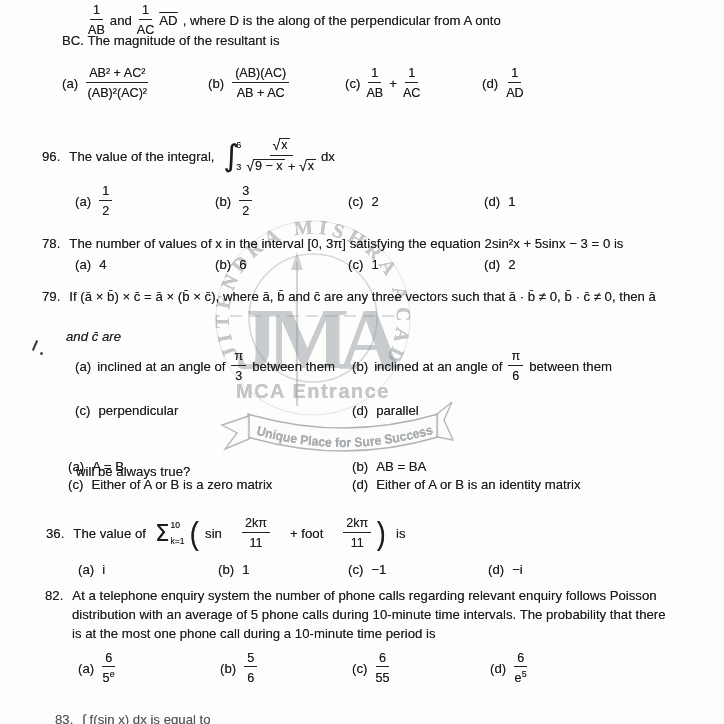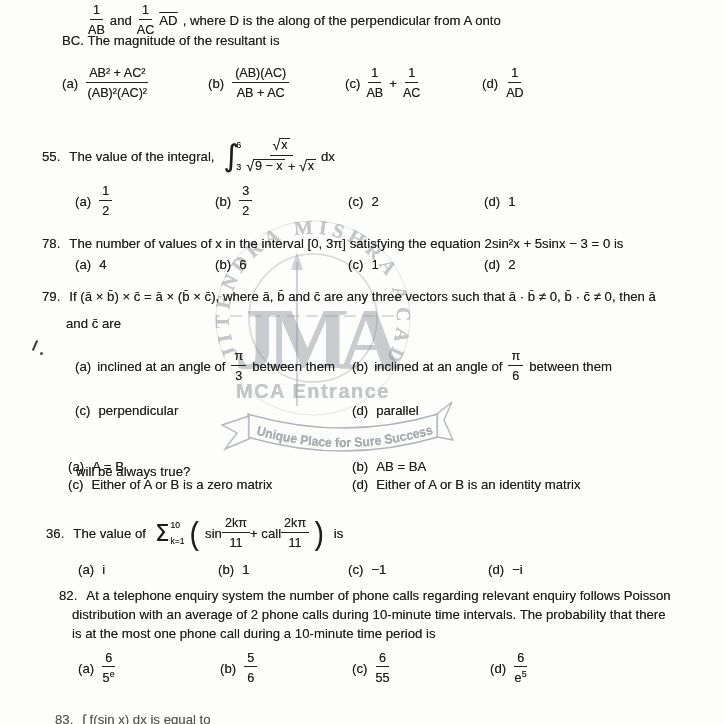--- a/index.html
+++ b/index.html
@@ -32,21 +32,21 @@
 
   .bigop { display:inline-flex; align-items:center; }
   .intsign { font-size:30px; line-height:1; font-family:"DejaVu Sans", sans-serif; }
   .intlims { display:inline-flex; flex-direction:column; justify-content:space-between; height:32px; font-size:9px; margin-left:-3px; }
   .sumsign { font-size:23px; line-height:1; font-family:"DejaVu Sans", sans-serif; }
   .sumlims { display:inline-flex; flex-direction:column; justify-content:space-between; height:26px; font-size:8.5px; margin-left:1px; }
 
   .bigparen { font-size:32px; font-weight:300; line-height:1; transform:scaleX(.85); }
   .vec { text-decoration:overline; }
   .supsc { font-size:9px; vertical-align:super; line-height:1; }
-  .mexpr { display:inline-flex; align-items:center; gap:0; }
+  .mexpr { display:inline-flex; align-items:center; gap:20px; }
 
   .tick { position:absolute; left:34px; top:340px; width:2px; height:11px; background:#3a3a3a; transform:rotate(24deg); z-index:1; }
   .tick2 { position:absolute; left:40px; top:352px; width:3px; height:3px; background:#4a4a4a; border-radius:50%; z-index:1; }
 </style>
 </head>
 <body>
 
 <div class="page ink">
 
   <svg class="wm" width="255" height="252" viewBox="0 0 255 252">
@@ -122,21 +122,21 @@
     <div class="opt" style="left:482px;">
       <span>(d)</span>
       <span class="frac">
           <span class="num">1</span>
           <span class="den">AD</span>
         </span>
     </div>
   </div>
 
   <div class="row" style="left:42px; top:130px; height:52px; gap:9px;">
-    <span>55.</span>
+    <span>96.</span>
     <span>The value of the integral,</span>
     <span class="bigop">
       <span class="intsign">∫</span>
       <span class="intlims">
           <span>6</span>
           <span>3</span>
         </span>
     </span>
     <span class="frac" style="margin-left:-4px;">
       <span class="num">
@@ -203,21 +203,21 @@
       </div>
     <div class="opt" style="left:484px;">
         <span>(d)</span>
         <span>2</span>
       </div>
   </div>
 
   <div class="q-line" style="left:42px; top:289px;">
     <span class="qnum">79.</span><span class="qtext">If (ā × b̄) × c̄ = ā × (b̄ × c̄), where ā, b̄ and c̄ are any three vectors such that ā · b̄ ≠ 0, b̄ · c̄ ≠ 0, then ā</span>
   </div>
-  <div class="q-line" style="left:66px; top:316px;">
+  <div class="q-line" style="left:66px; top:329px;font-style:italic;">
     <span>and c̄ are</span>
   </div>
   <div class="optrow" style="top:346px; height:40px;">
     <div class="opt" style="left:75px; gap:6px;">
       <span>(a)</span>
       <span>inclined at an angle of</span>
       <span class="frac">
           <span class="num">π</span>
           <span class="den">3</span>
         </span>
@@ -278,21 +278,21 @@
           <span>k=1</span>
         </span>
     </span>
     <span class="bigparen" style="margin-left:-4px;">(</span>
     <span class="mexpr" style="margin-left:-4px;">
       <span>sin</span>
       <span class="frac">
           <span class="num">2kπ</span>
           <span class="den">11</span>
         </span>
-      <span>+ call</span>
+      <span>+ foot</span>
       <span class="frac">
           <span class="num">2kπ</span>
           <span class="den">11</span>
         </span>
     </span>
     <span class="bigparen" style="margin-left:-4px;">)</span>
     <span>is</span>
   </div>
   <div class="optrow" style="top:560px; height:18px;">
     <div class="opt" style="left:78px;">
@@ -306,25 +306,25 @@
     <div class="opt" style="left:348px;">
         <span>(c)</span>
         <span>−1</span>
       </div>
     <div class="opt" style="left:488px;">
         <span>(d)</span>
         <span>−i</span>
       </div>
   </div>
 
-  <div class="q-line" style="left:59px; top:588px;">
+  <div class="q-line" style="left:45px; top:588px;">
     <span class="qnum">82.</span><span class="qtext">At a telephone enquiry system the number of phone calls regarding relevant enquiry follows Poisson</span>
   </div>
   <div class="q-line" style="left:72px; top:607px;">
-    <span>distribution with an average of 2 phone calls during 10-minute time intervals. The probability that there</span>
+    <span>distribution with an average of 5 phone calls during 10-minute time intervals. The probability that there</span>
   </div>
   <div class="q-line" style="left:72px; top:626px;">
     <span>is at the most one phone call during a 10-minute time period is</span>
   </div>
   <div class="optrow" style="top:646px; height:44px;">
     <div class="opt" style="left:78px;">
       <span>(a)</span>
       <span class="frac">
           <span class="num">6</span>
           <span class="den"><span>5</span><span class="supsc">e</span></span>

